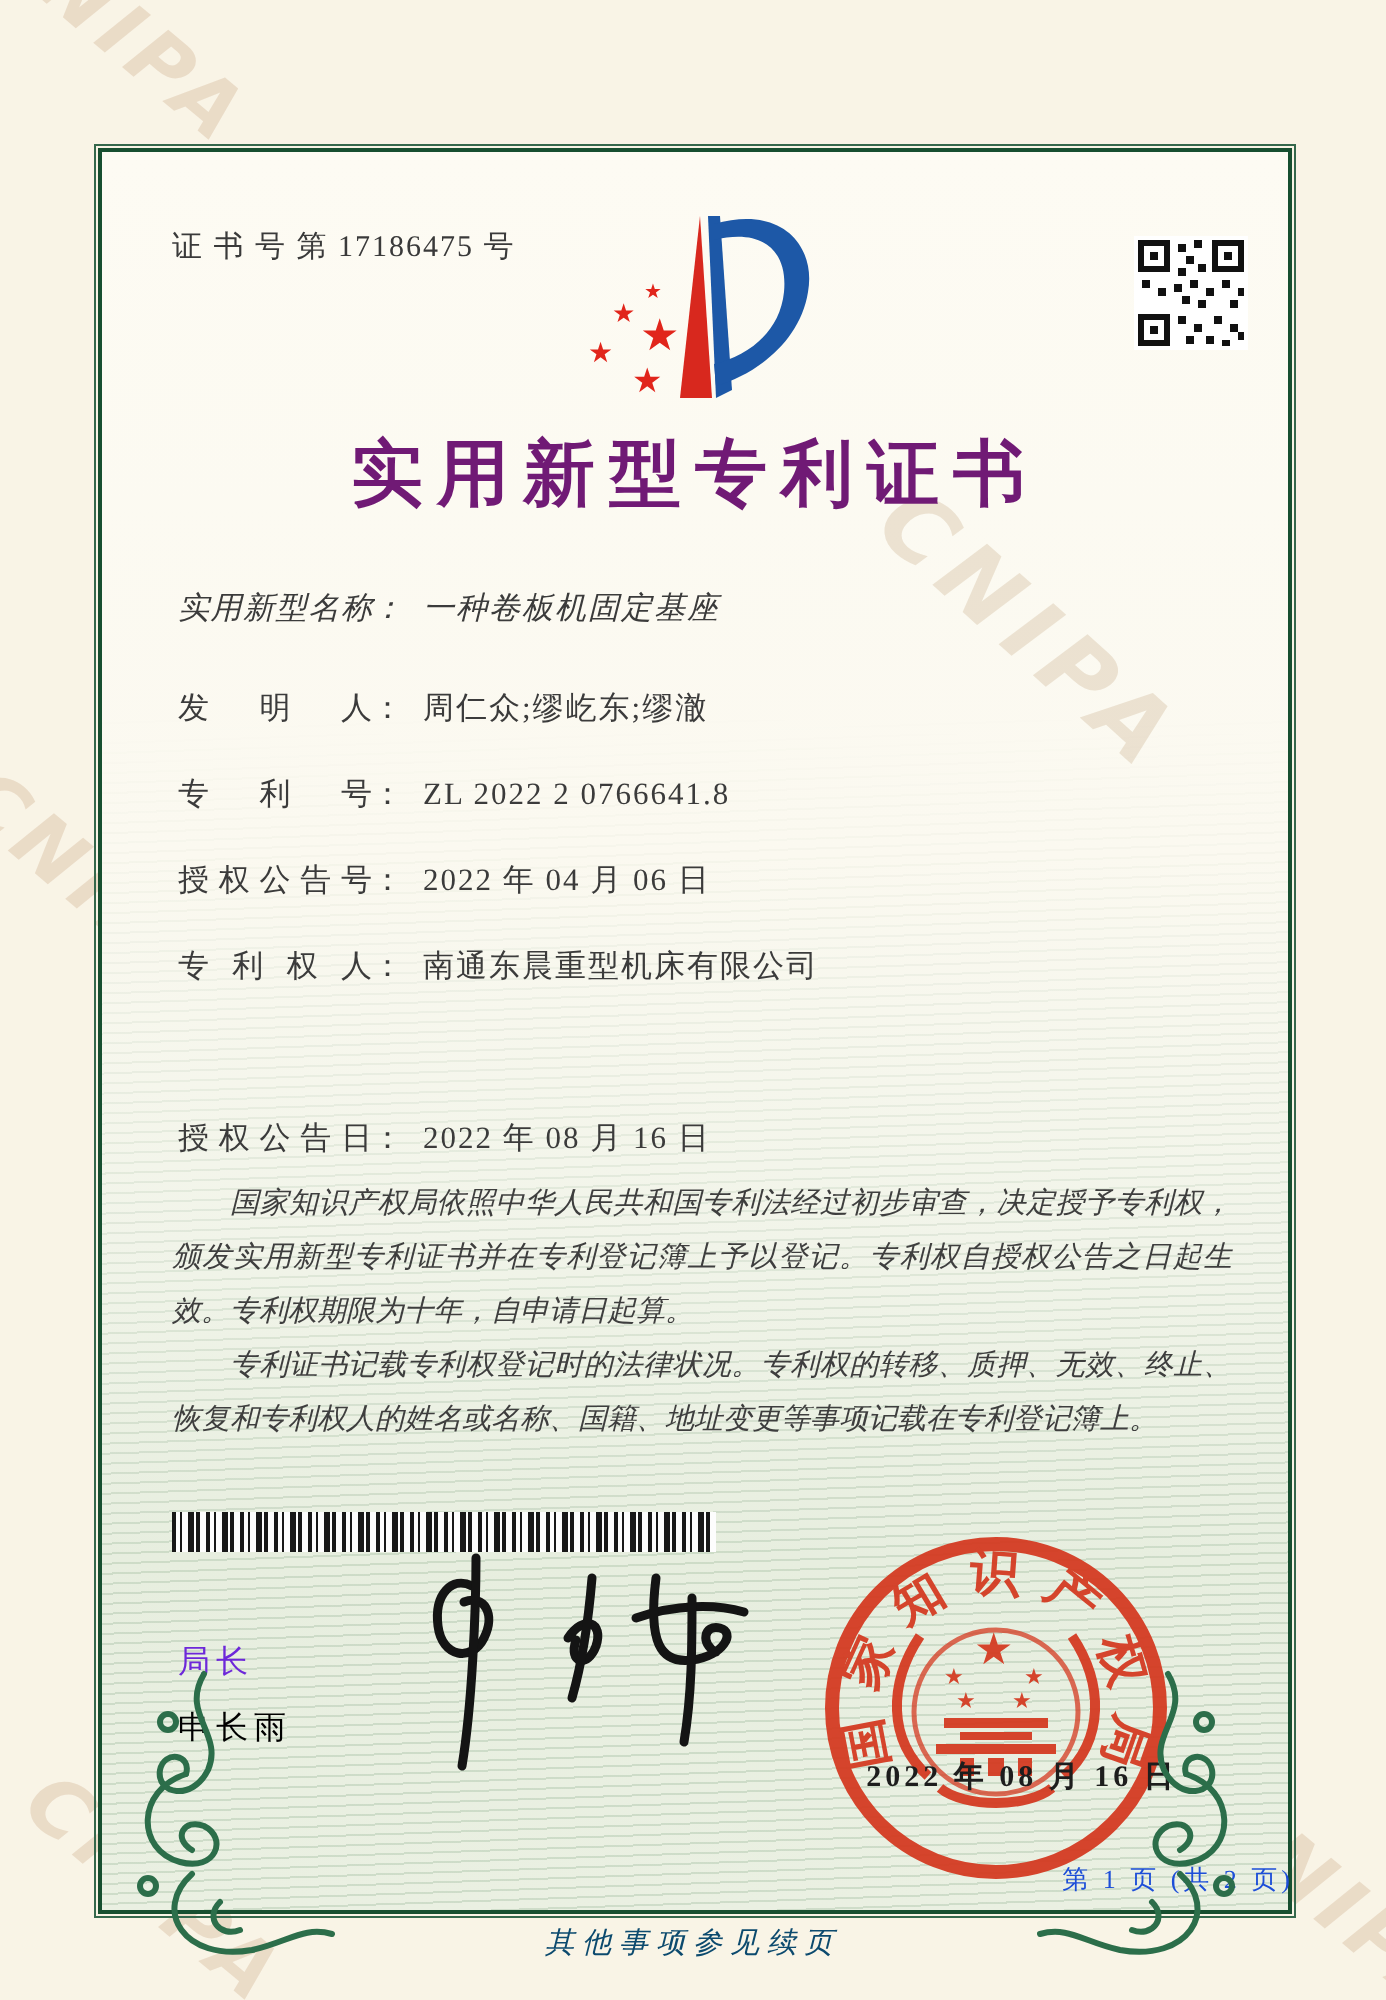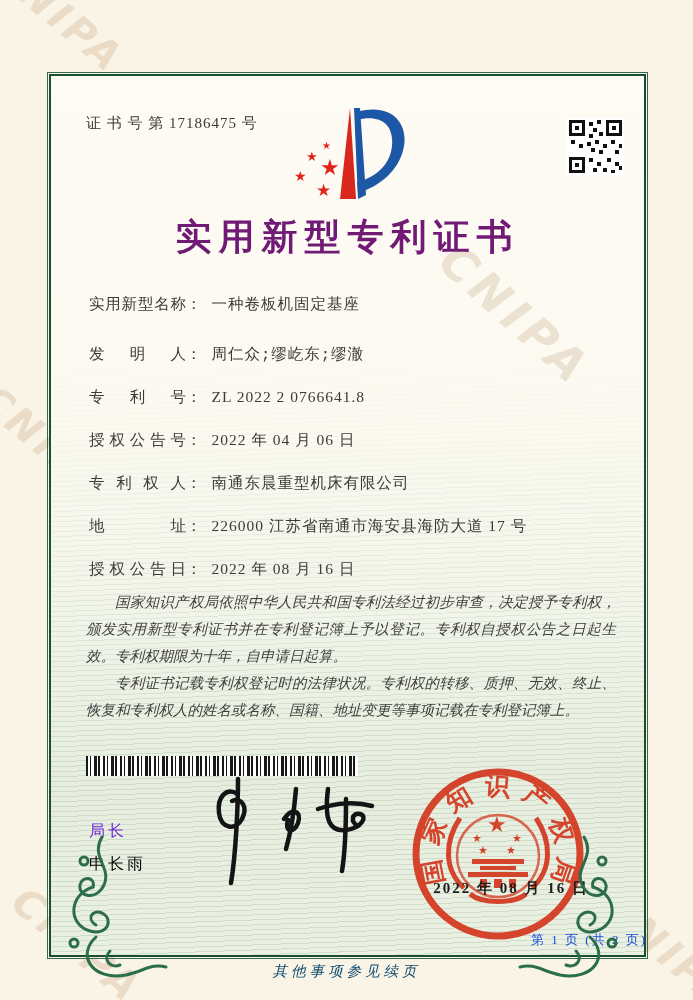--- a/index.html
+++ b/index.html
@@ -152,37 +152,34 @@
         <rect x="48" y="44" width="4" height="4"></rect>
           <rect x="26" y="50" width="4" height="4"></rect>
           <rect x="36" y="50" width="4" height="4"></rect>
         <rect x="44" y="52" width="4" height="3"></rect>
           <rect x="52" y="48" width="3" height="4"></rect>
       </g>
     </svg>
 
     <div class="title">实用新型专利证书</div>
 
-    <div class="row" style="top:221px;">
+    <div class="row" style="top:221px;font-style:italic;">
       <span class="flabel">实用新型名称</span><span class="fcolon">：</span><span class="fvalue">一种卷板机固定基座</span>
     </div>
-    <div class="row" style="top:271px;font-family:Liberation Mono, monospace;">
+    <div class="row" style="top:271px;">
       <span class="flabel">发明人</span><span class="fcolon">：</span><span class="fvalue">周仁众;缪屹东;缪澈</span>
     </div>
     <div class="row" style="top:314px;">
       <span class="flabel">专利号</span><span class="fcolon">：</span><span class="fvalue">ZL 2022 2 0766641.8</span>
     </div>
     <div class="row" style="top:357px;">
       <span class="flabel">授权公告号</span><span class="fcolon">：</span><span class="fvalue">2022 年 04 月 06 日</span>
     </div>
     <div class="row" style="top:400px;">
       <span class="flabel">专利权人</span><span class="fcolon">：</span><span class="fvalue">南通东晨重型机床有限公司</span>
-    </div>
-    <div class="row" style="top:443px;">
-      <span class="flabel">地址</span><span class="fcolon">：</span><span class="fvalue">226000 江苏省南通市海安县海防大道 17 号</span>
     </div>
     <div class="row" style="top:486px;width:530px;">
       <span class="flabel">授权公告日</span><span class="fcolon">：</span><span class="fvalue">2022 年 08 月 16 日</span>
     </div>
 
     <div class="paras">
       <p>国家知识产权局依照中华人民共和国专利法经过初步审查，决定授予专利权，颁发实用新型专利证书并在专利登记簿上予以登记。专利权自授权公告之日起生效。专利权期限为十年，自申请日起算。</p>
       <p>专利证书记载专利权登记时的法律状况。专利权的转移、质押、无效、终止、恢复和专利权人的姓名或名称、国籍、地址变更等事项记载在专利登记簿上。</p>
     </div>
 

